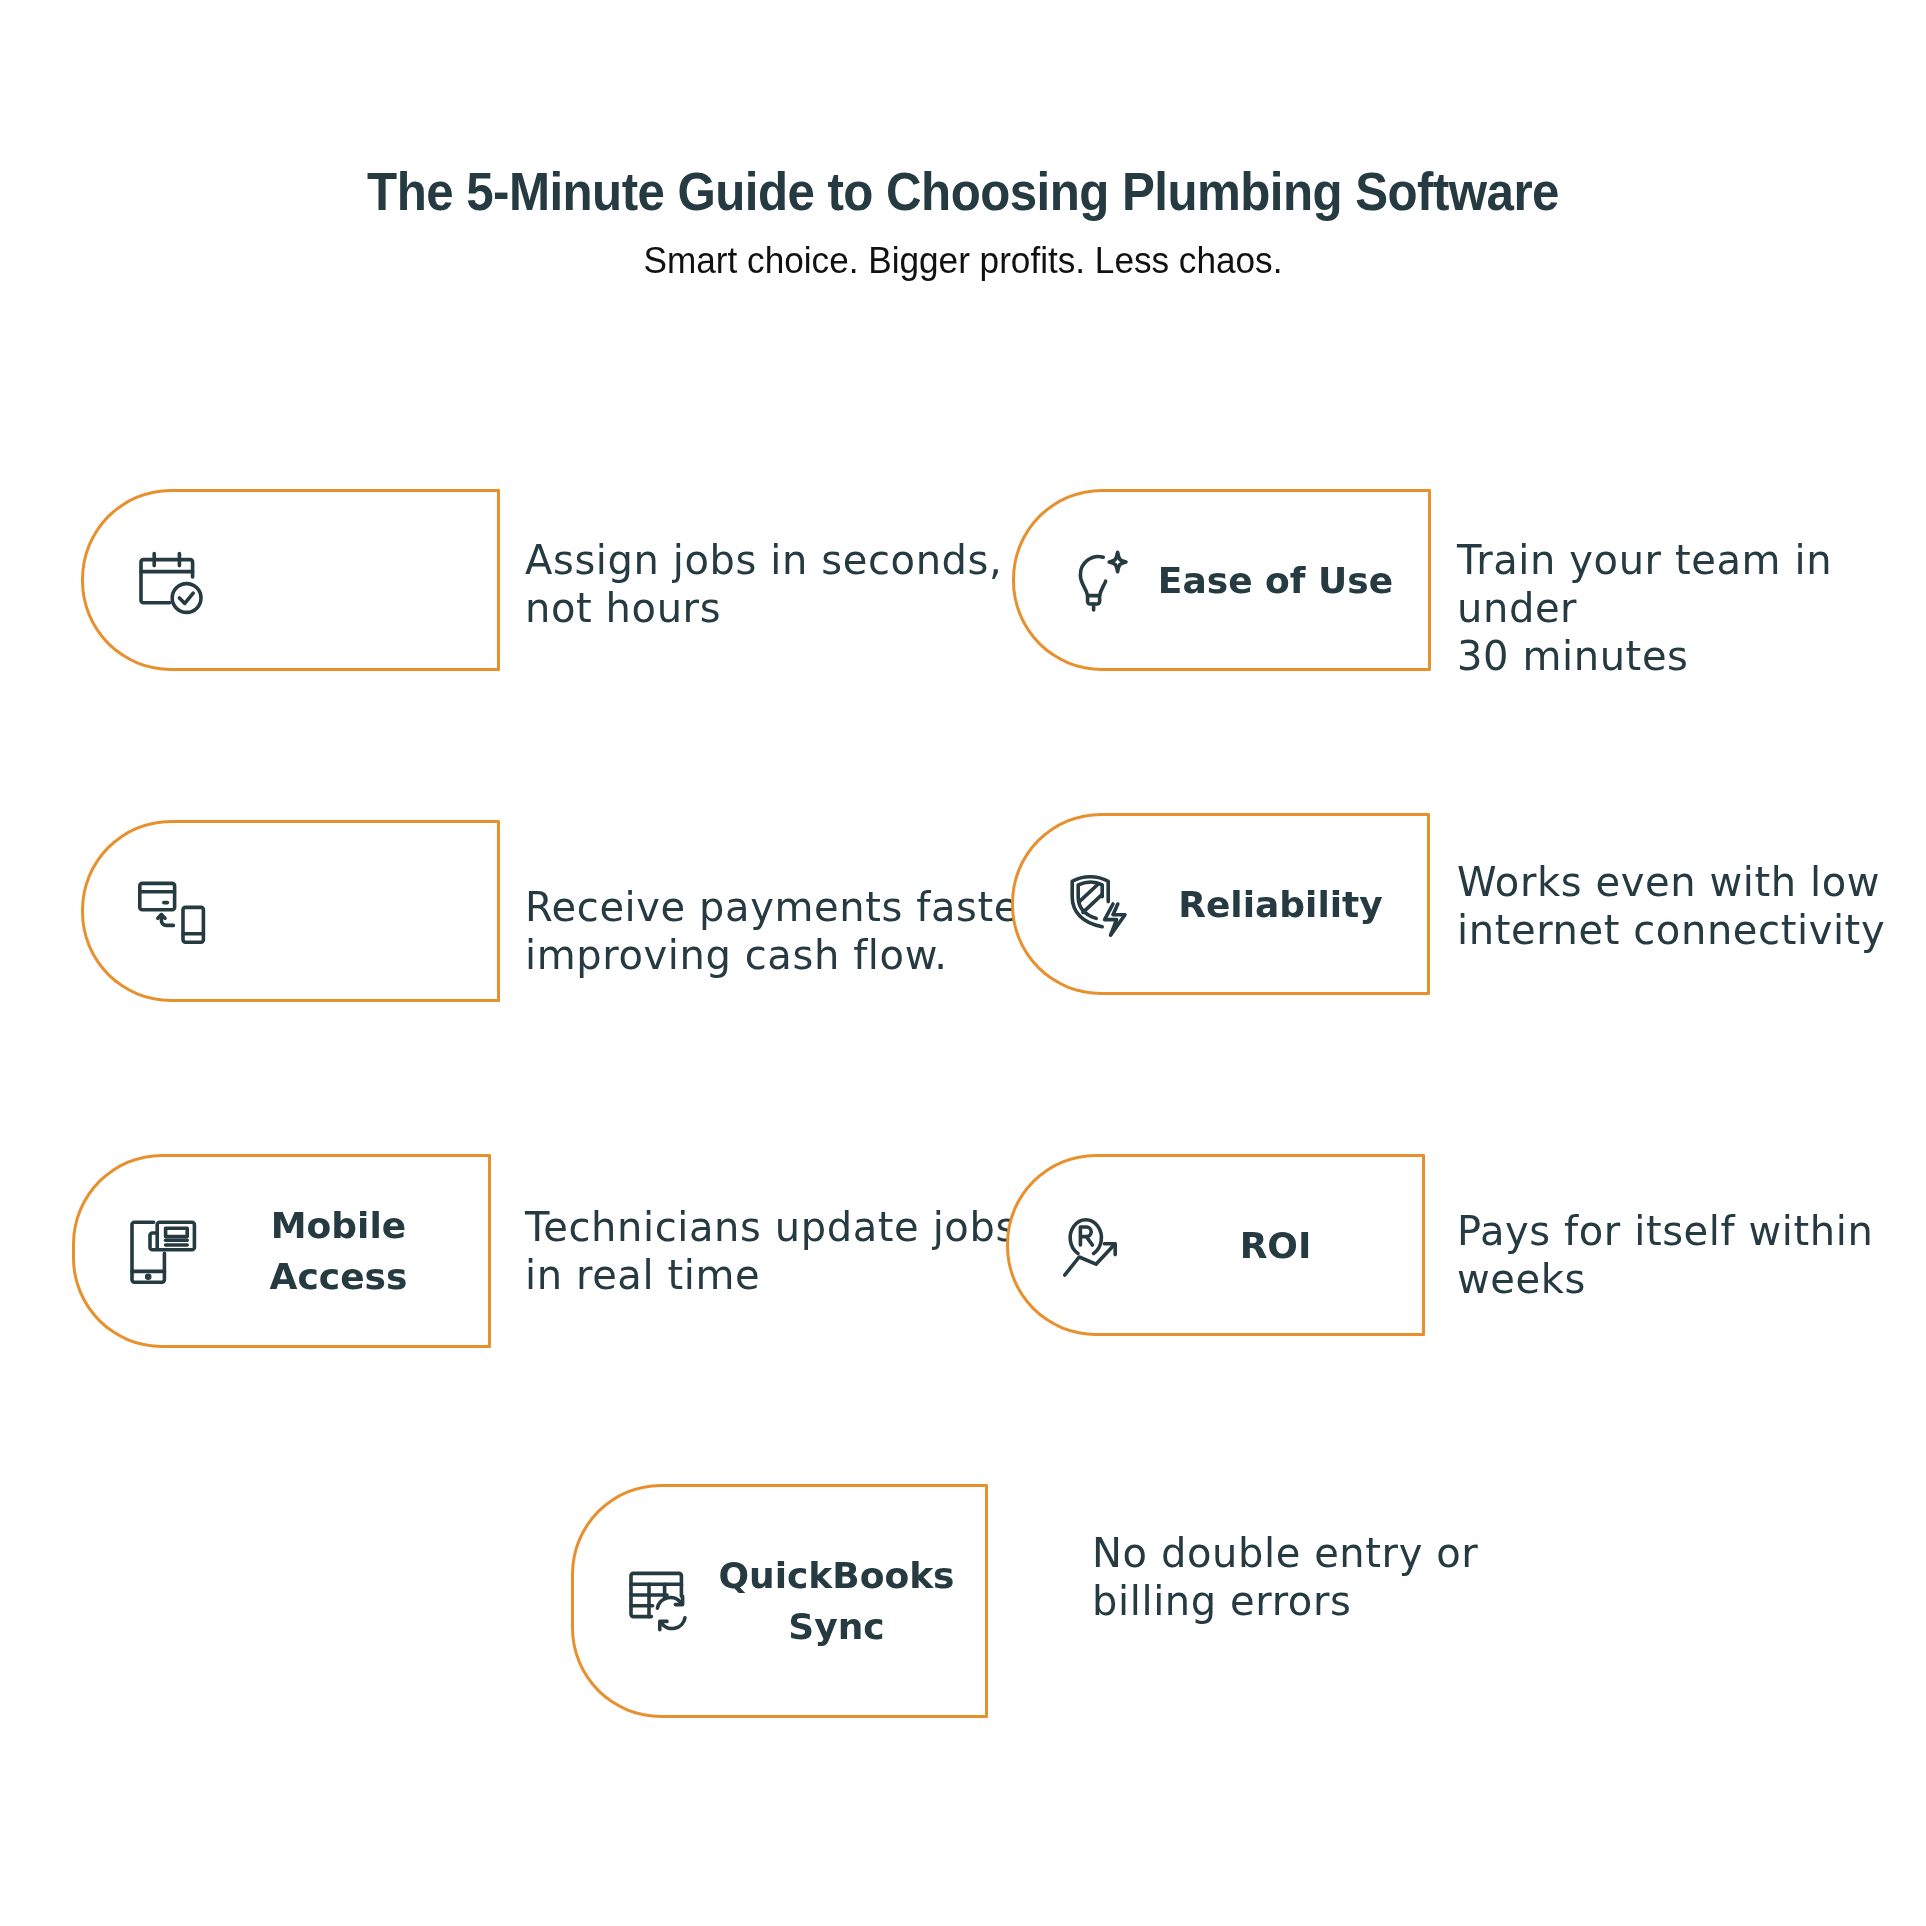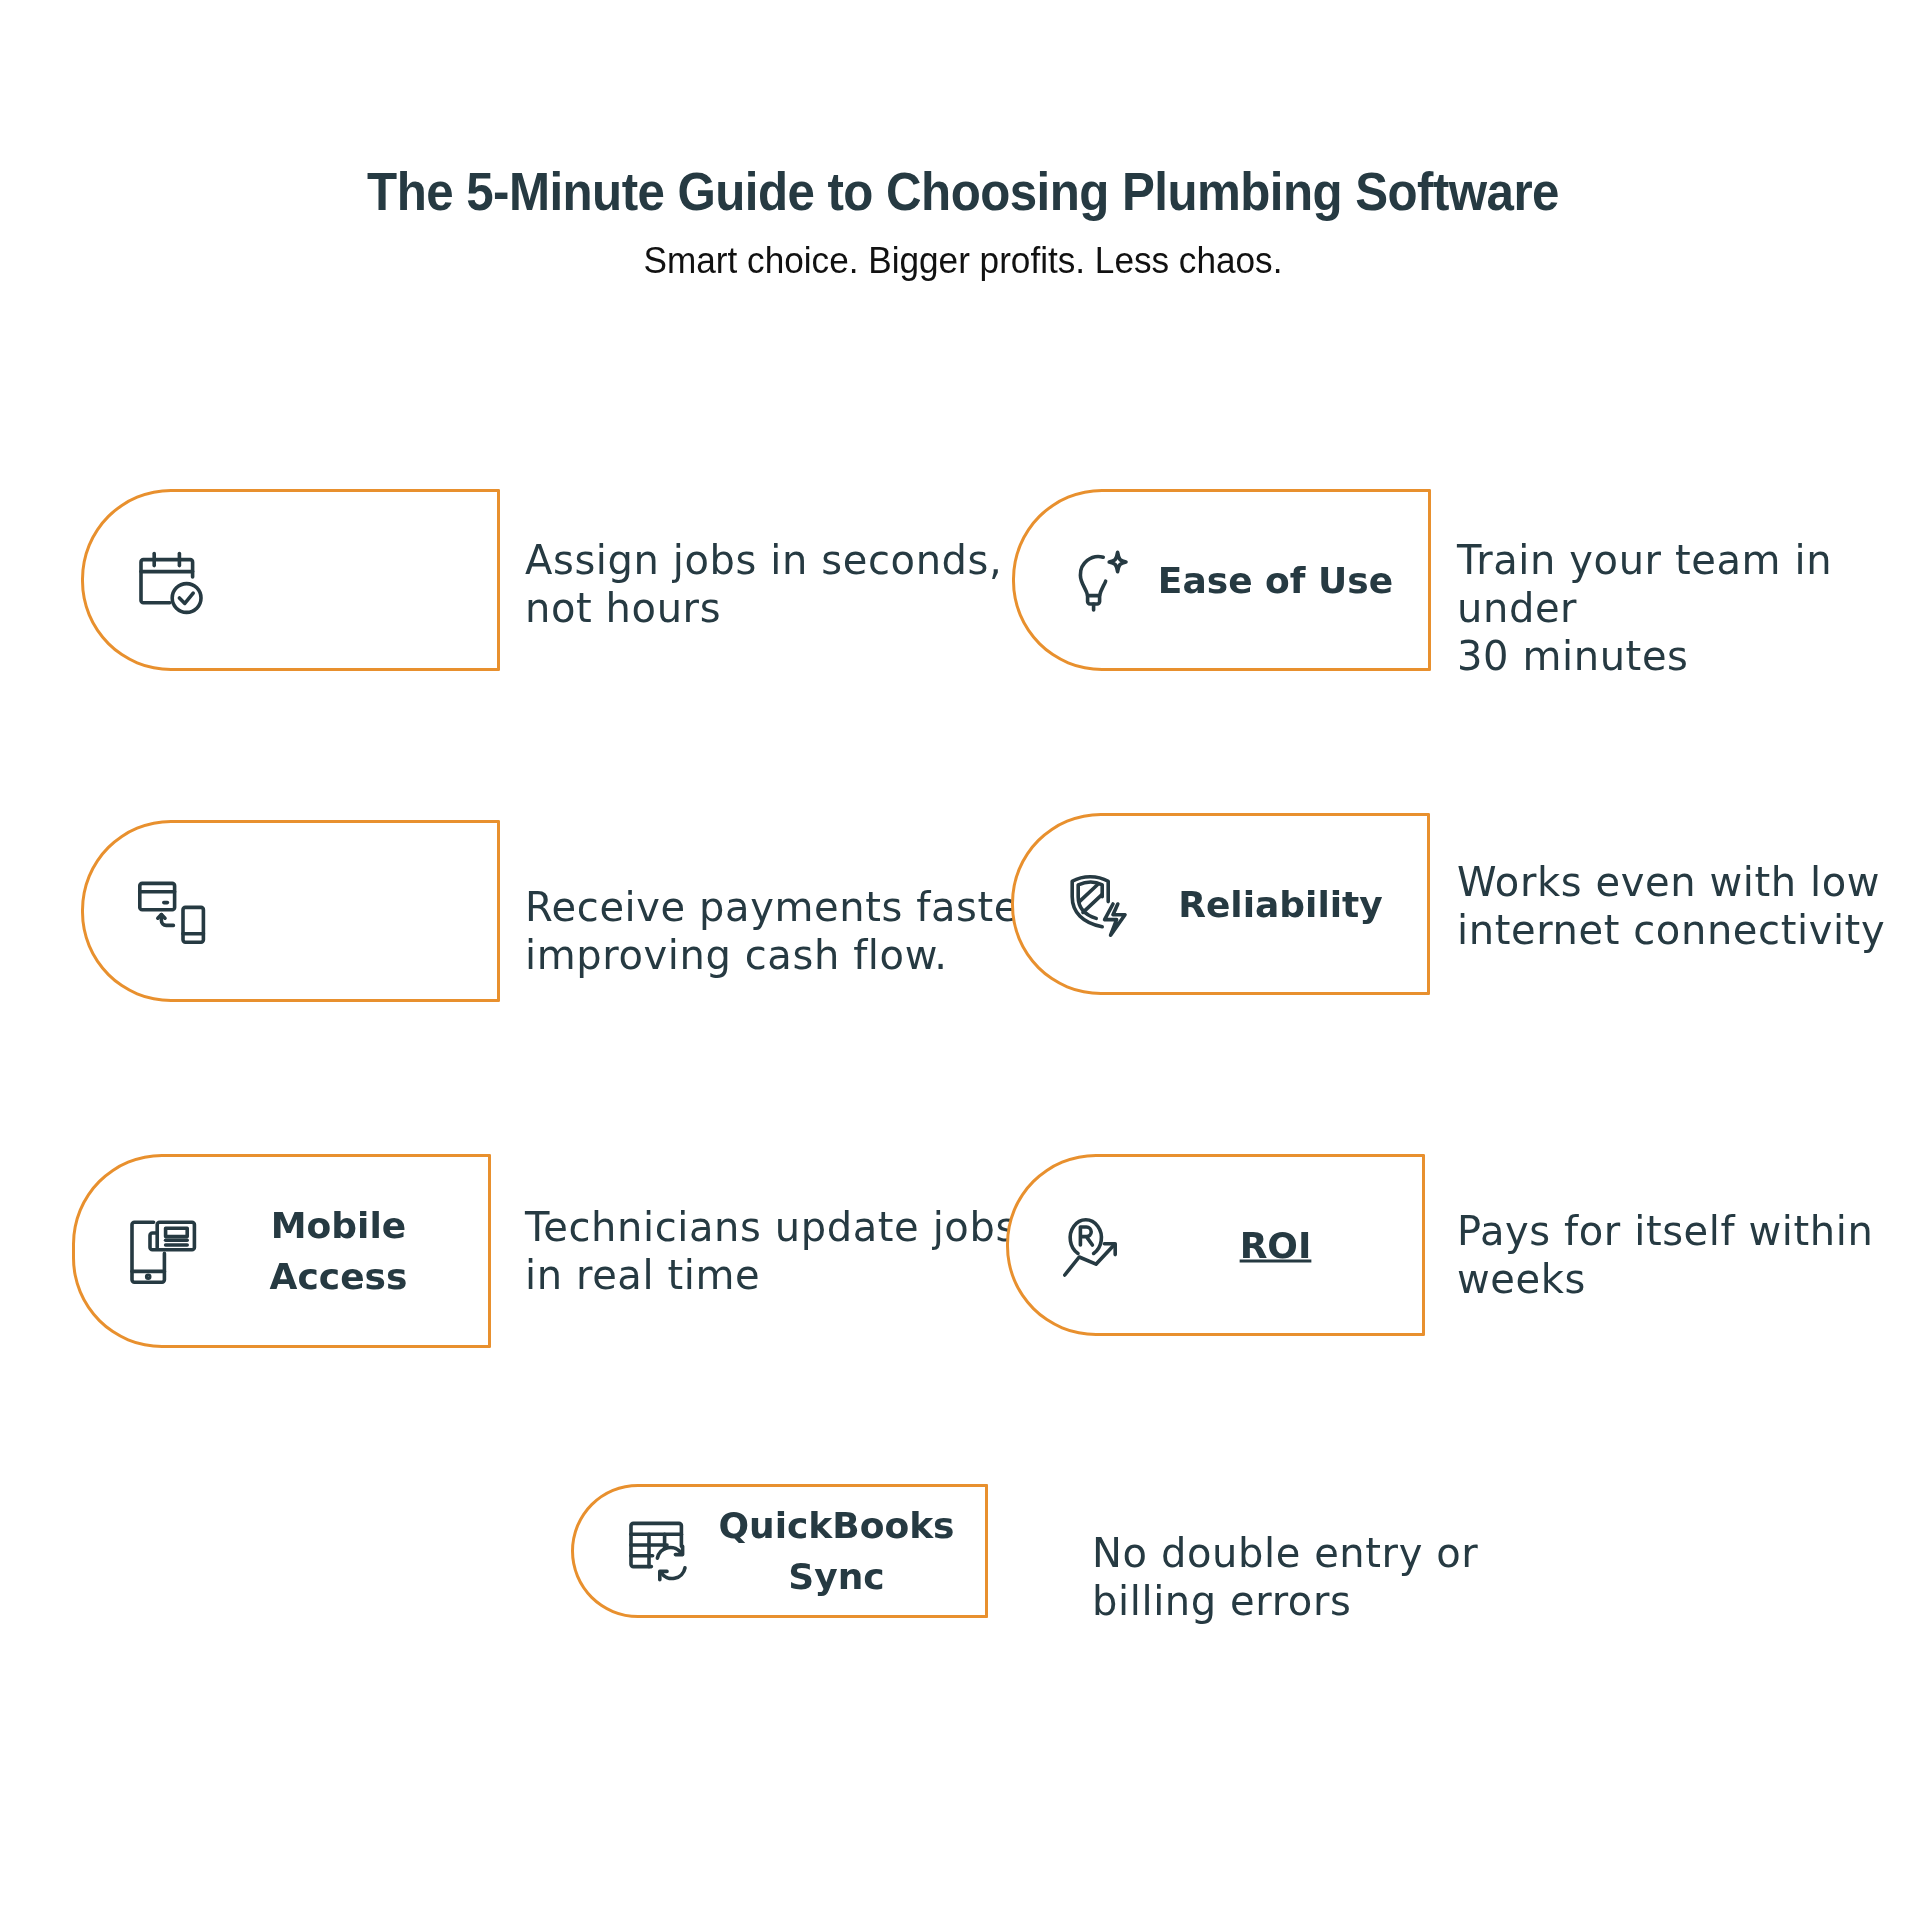--- a/index.html
+++ b/index.html
@@ -126,26 +126,26 @@
 
 <div class="card" style="left:1006px; top:1154px; width:419px; height:182px;">
   <span class="icon">
     <svg viewBox="0 0 120 120" fill="none" stroke="#263A42" stroke-width="6" stroke-linecap="round" stroke-linejoin="round">
       <path d="M30 74 A26 30 0 1 1 56 74"></path>
       <path d="M34 60 V30 h10 a8 8 0 0 1 0 16 H34 M44 46 L54 60"></path>
       <polyline points="8,110 32,80 60,92 90,60"></polyline>
       <polyline points="74,58 92,58 92,76"></polyline>
     </svg>
   </span>
-  <span class="label" style="left:144px;text-decoration:underline;">ROI</span>
+  <span class="label" style="left:144px;">ROI</span>
 </div>
 <div class="desc" style="left:1457px; top:1207px;">Pays for itself within
 weeks</div>
 
-<div class="card" style="left:571px; top:1484px; width:417px; height:134px;">
+<div class="card" style="left:571px; top:1484px; width:417px; height:234px;">
   <span class="icon">
     <svg viewBox="0 0 120 120" fill="none" stroke="#263A42" stroke-width="6" stroke-linecap="round" stroke-linejoin="round">
       <path d="M44 86 H14 a4 4 0 0 1 -4 -4 V18 a4 4 0 0 1 4 -4 H90 a4 4 0 0 1 4 4 V52"></path>
       <line x1="10" y1="32" x2="94" y2="32"></line>
       <line x1="10" y1="50" x2="70" y2="50"></line>
       <line x1="10" y1="68" x2="46" y2="68"></line>
       <line x1="40" y1="32" x2="40" y2="86"></line>
       <line x1="66" y1="32" x2="66" y2="56"></line>
       <path d="M54 72 A22 22 0 0 1 94 64"></path>
       <polyline points="96,52 96,66 84,66"></polyline>

